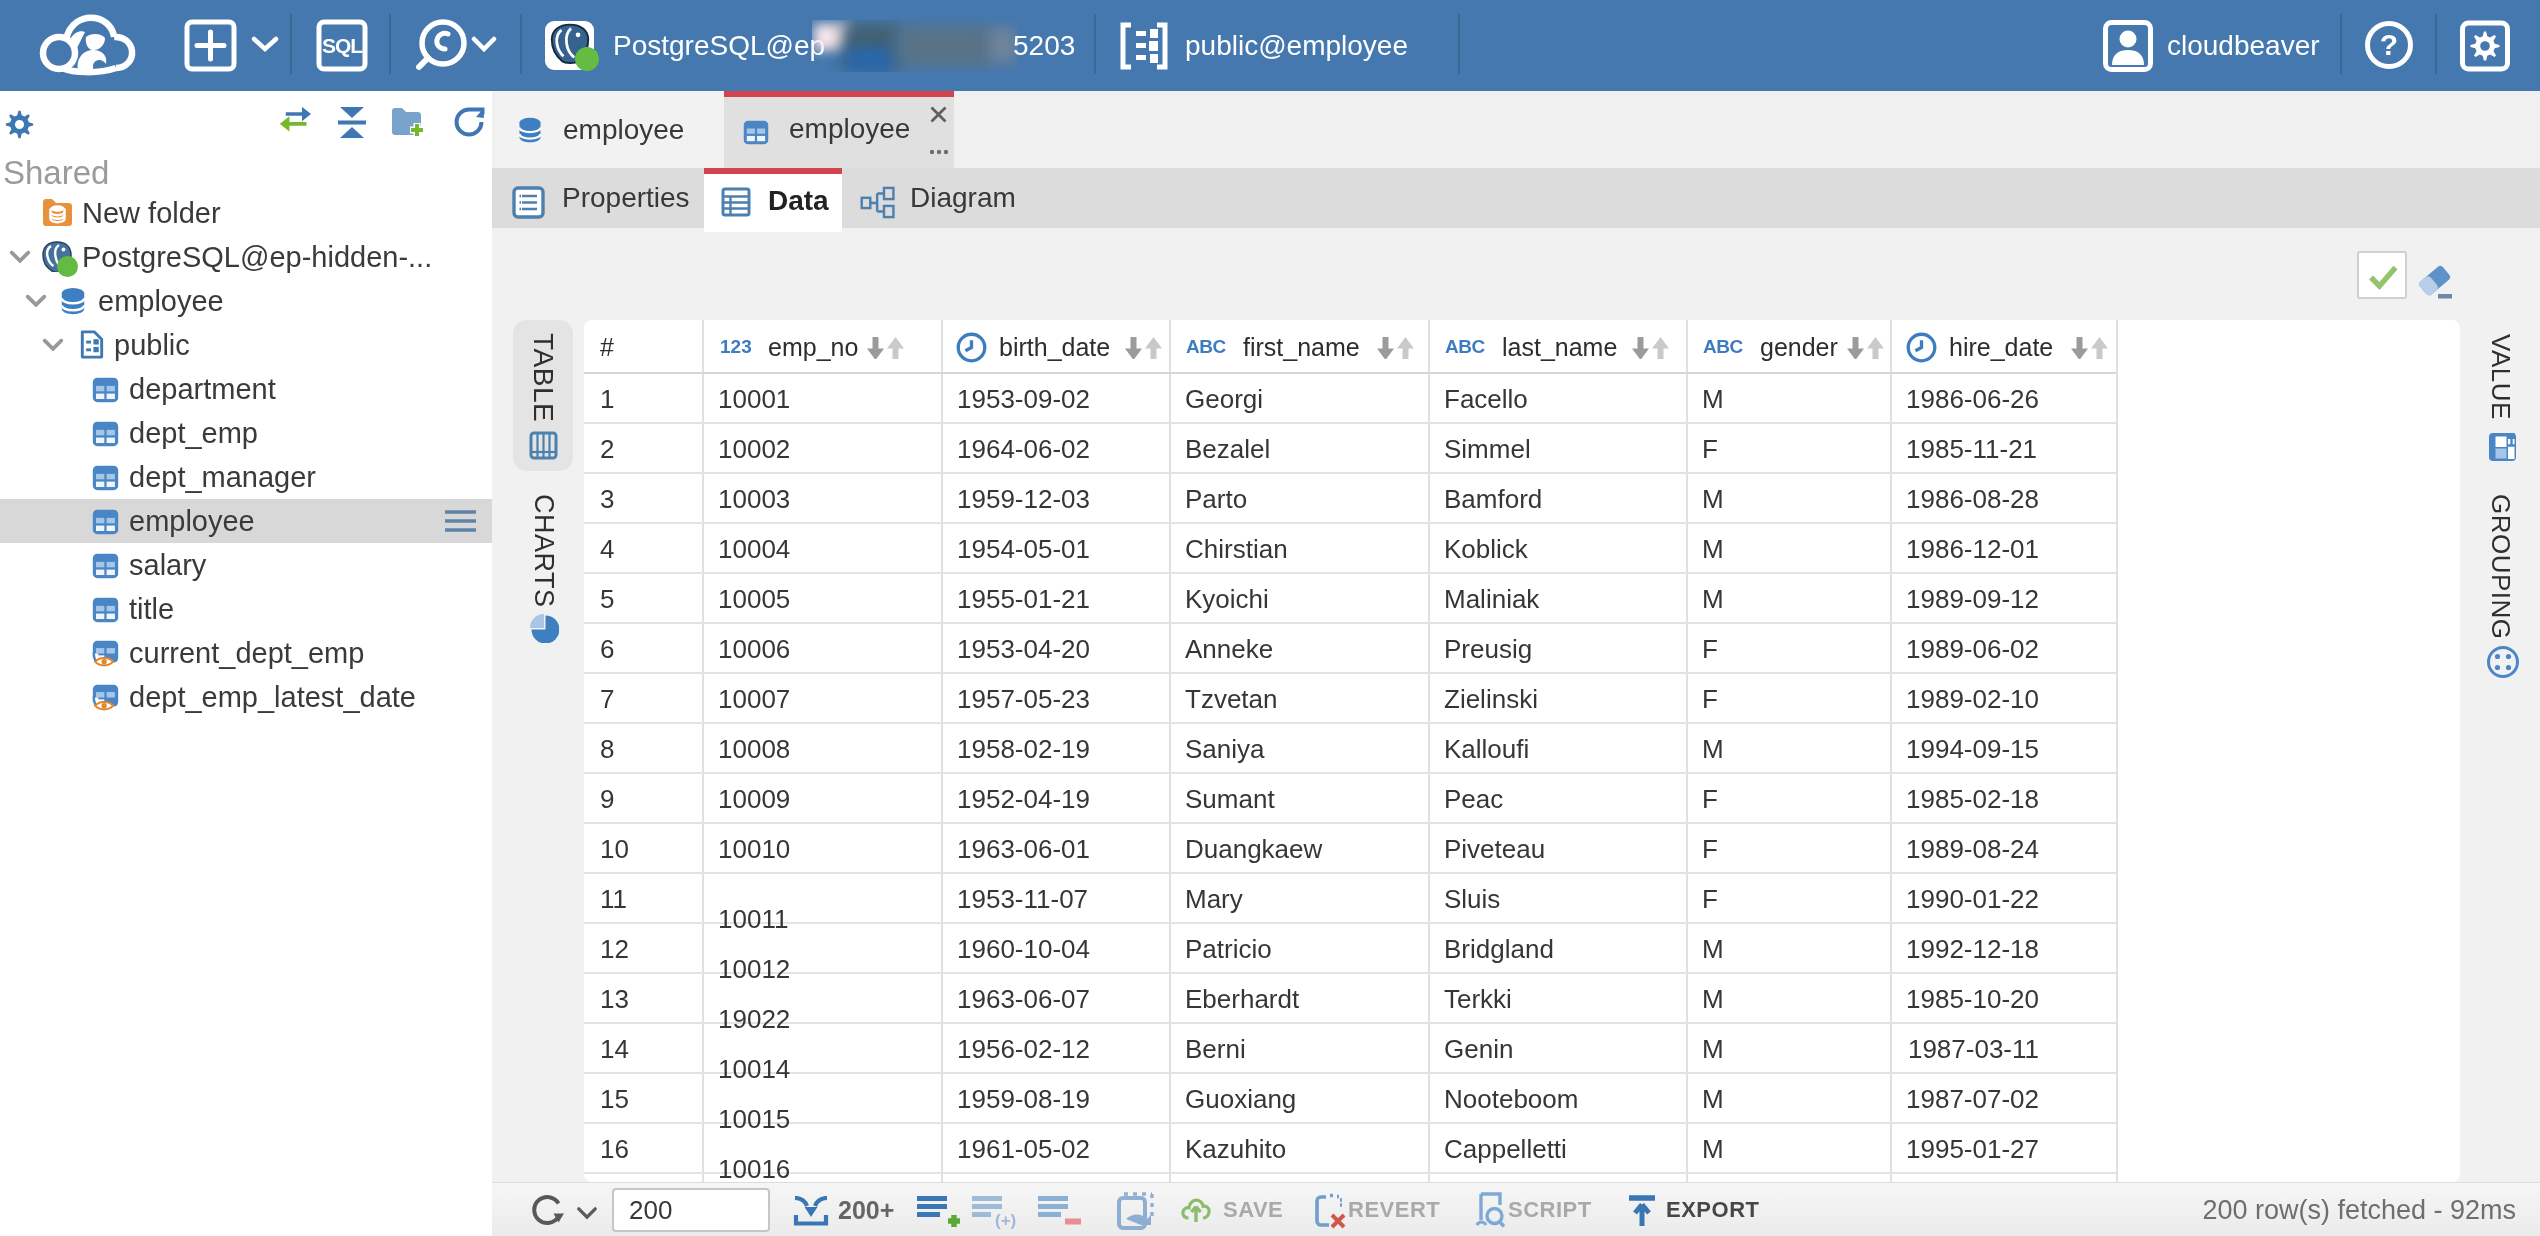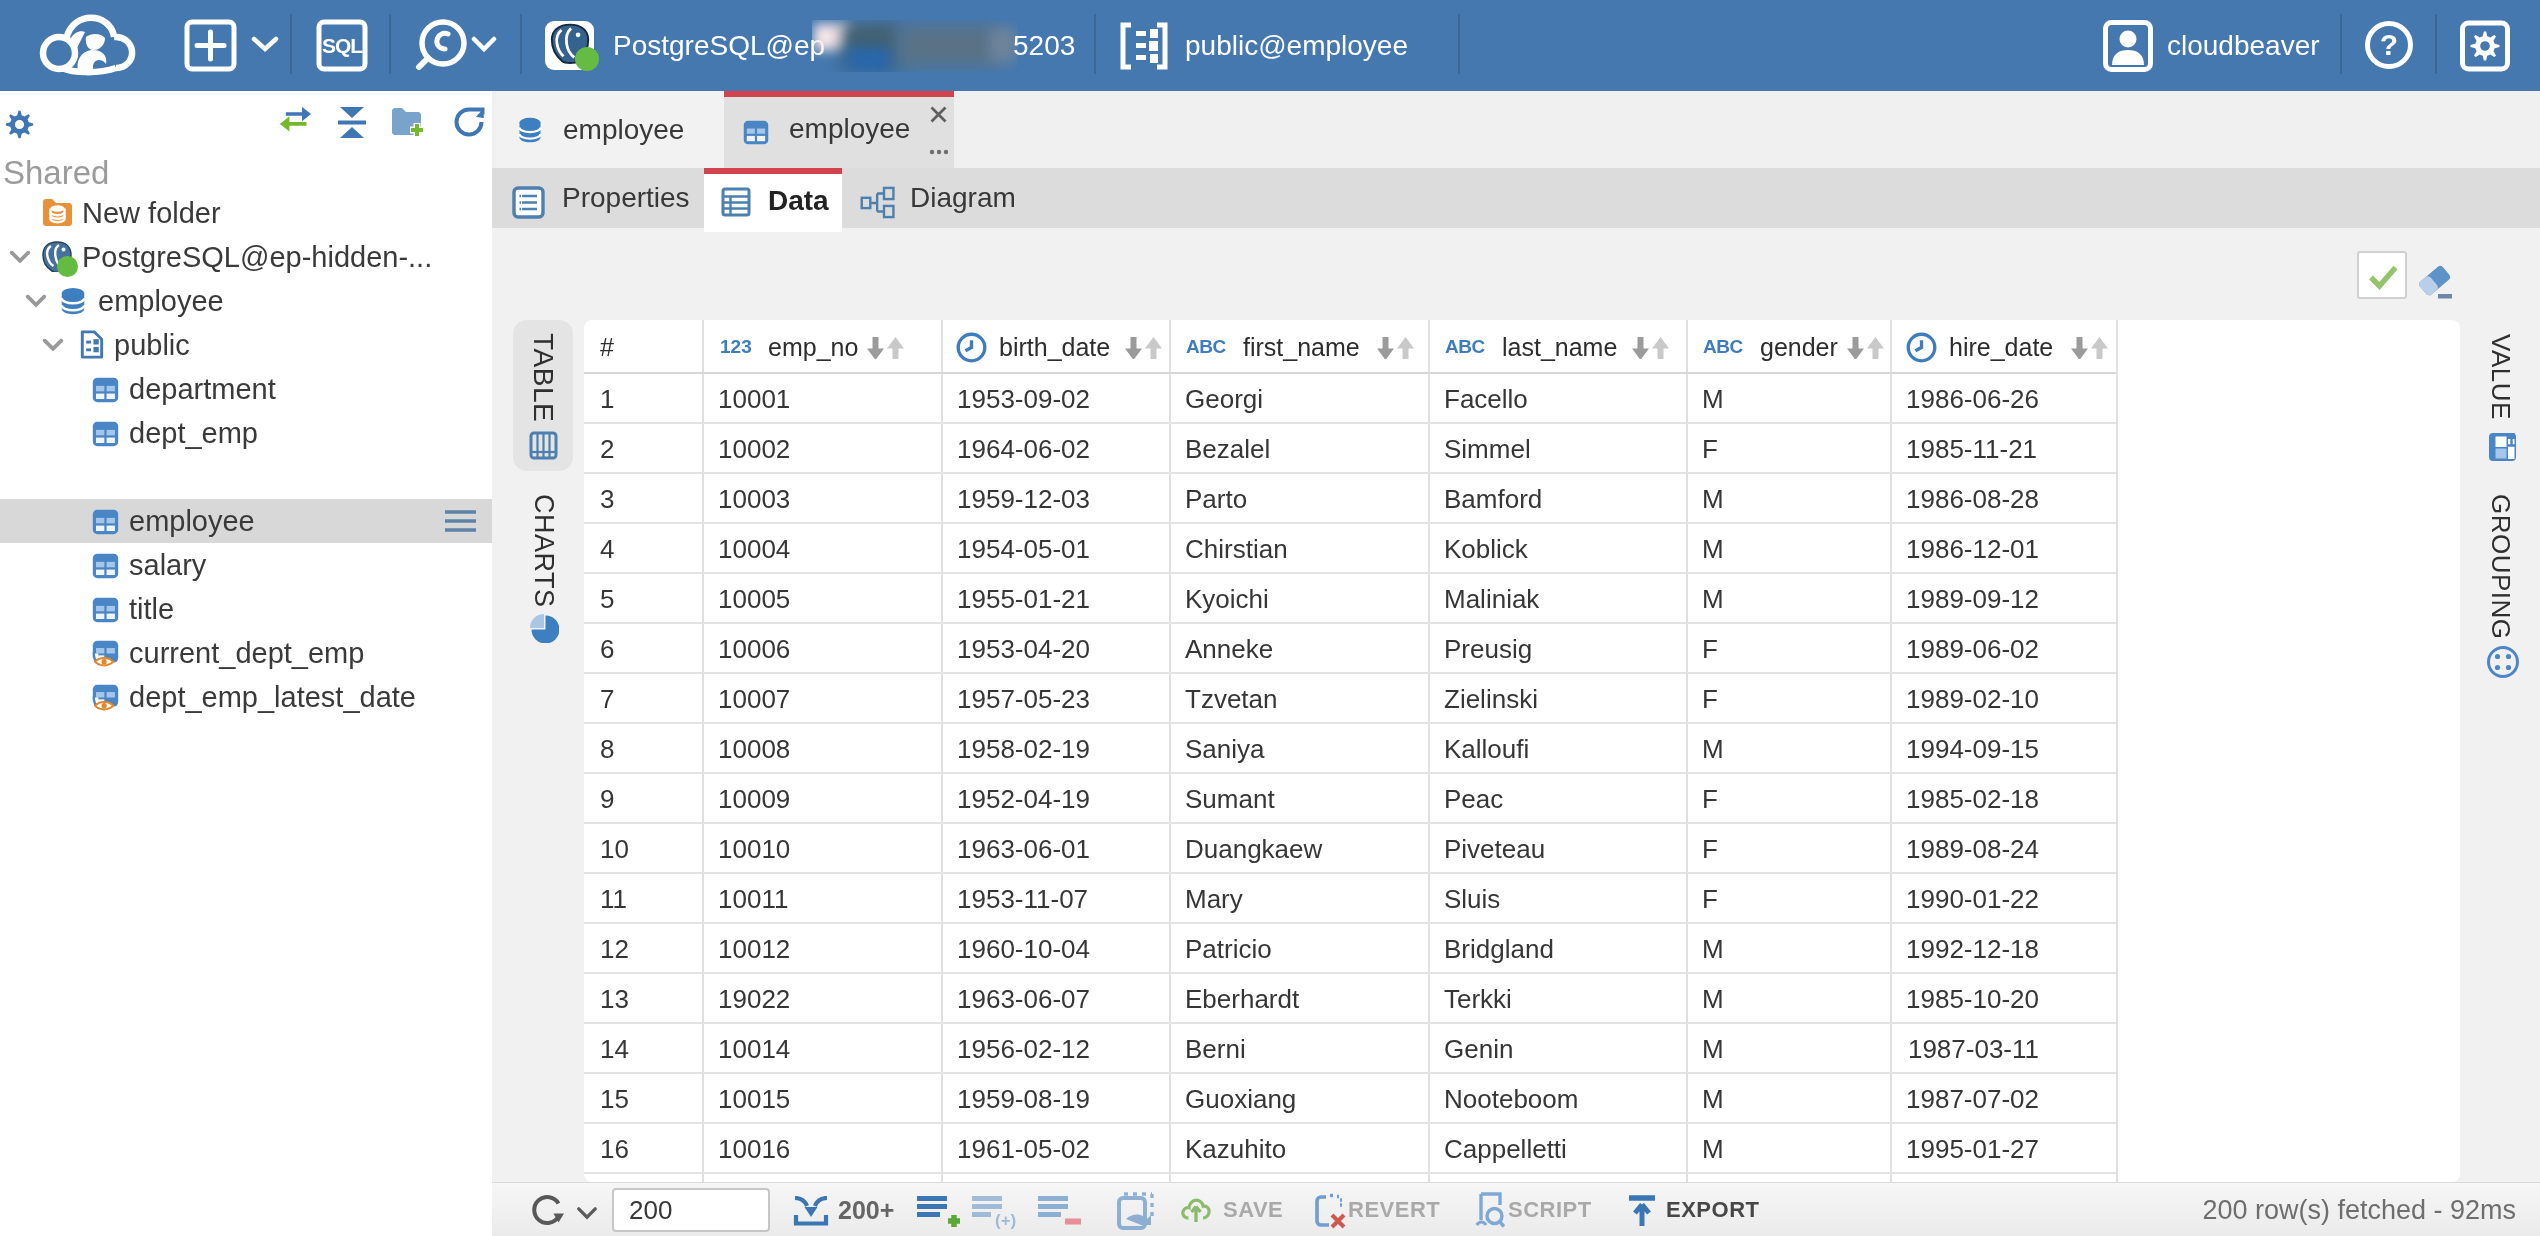--- a/index.html
+++ b/index.html
@@ -243,20 +243,26 @@
         <use href="#sym-table"></use>
       </svg>
     <div class="lbl" style="left:129px">department</div>
   </div>
   <div class="trow" style="top:320px">
     <svg class="abs" style="left:91px;top:8px" width="29" height="29" viewBox="0 0 32 32">
         <use href="#sym-table"></use>
       </svg>
     <div class="lbl" style="left:129px">dept_emp</div>
   </div>
+  <div class="trow" style="top:364px">
+    <svg class="abs" style="left:91px;top:8px" width="29" height="29" viewBox="0 0 32 32">
+        <use href="#sym-table"></use>
+      </svg>
+    <div class="lbl" style="left:129px">dept_manager</div>
+  </div>
   <div class="trow" style="top:408px;background:#d8d8d8;">
     <svg class="abs" style="left:91px;top:8px" width="29" height="29" viewBox="0 0 32 32">
         <use href="#sym-table"></use>
       </svg>
     <div class="lbl" style="left:129px">employee</div>
     <svg class="abs" style="left:444px;top:11px" width="33" height="22" viewBox="0 0 33 22">
       <path d="M1 2 H32 M1 11 H32 M1 20 H32" stroke="#5e83a6" stroke-width="3.4"></path>
     </svg>
   </div>
   <div class="trow" style="top:452px">
@@ -471,21 +477,21 @@
           <div style="height:50px;">10001</div>
           <div style="height:50px;">10002</div>
           <div style="height:50px;">10003</div>
           <div style="height:50px;">10004</div>
           <div style="height:50px;">10005</div>
           <div style="height:50px;">10006</div>
           <div style="height:50px;">10007</div>
           <div style="height:50px;">10008</div>
           <div style="height:50px;">10009</div>
           <div style="height:50px;">10010</div>
-          <div style="height:50px;">10011</div>
+          <div style="height:50px;margin-top:20px;">10011</div>
           <div style="height:50px;">10012</div>
           <div style="height:50px;">19022</div>
           <div style="height:50px;">10014</div>
           <div style="height:50px;">10015</div>
           <div style="height:50px;">10016</div>
         </div>
     <div class="cell" style="left:373px;top:54px;">
           <div style="height:50px;">1953-09-02</div>
           <div style="height:50px;">1964-06-02</div>
           <div style="height:50px;">1959-12-03</div>

